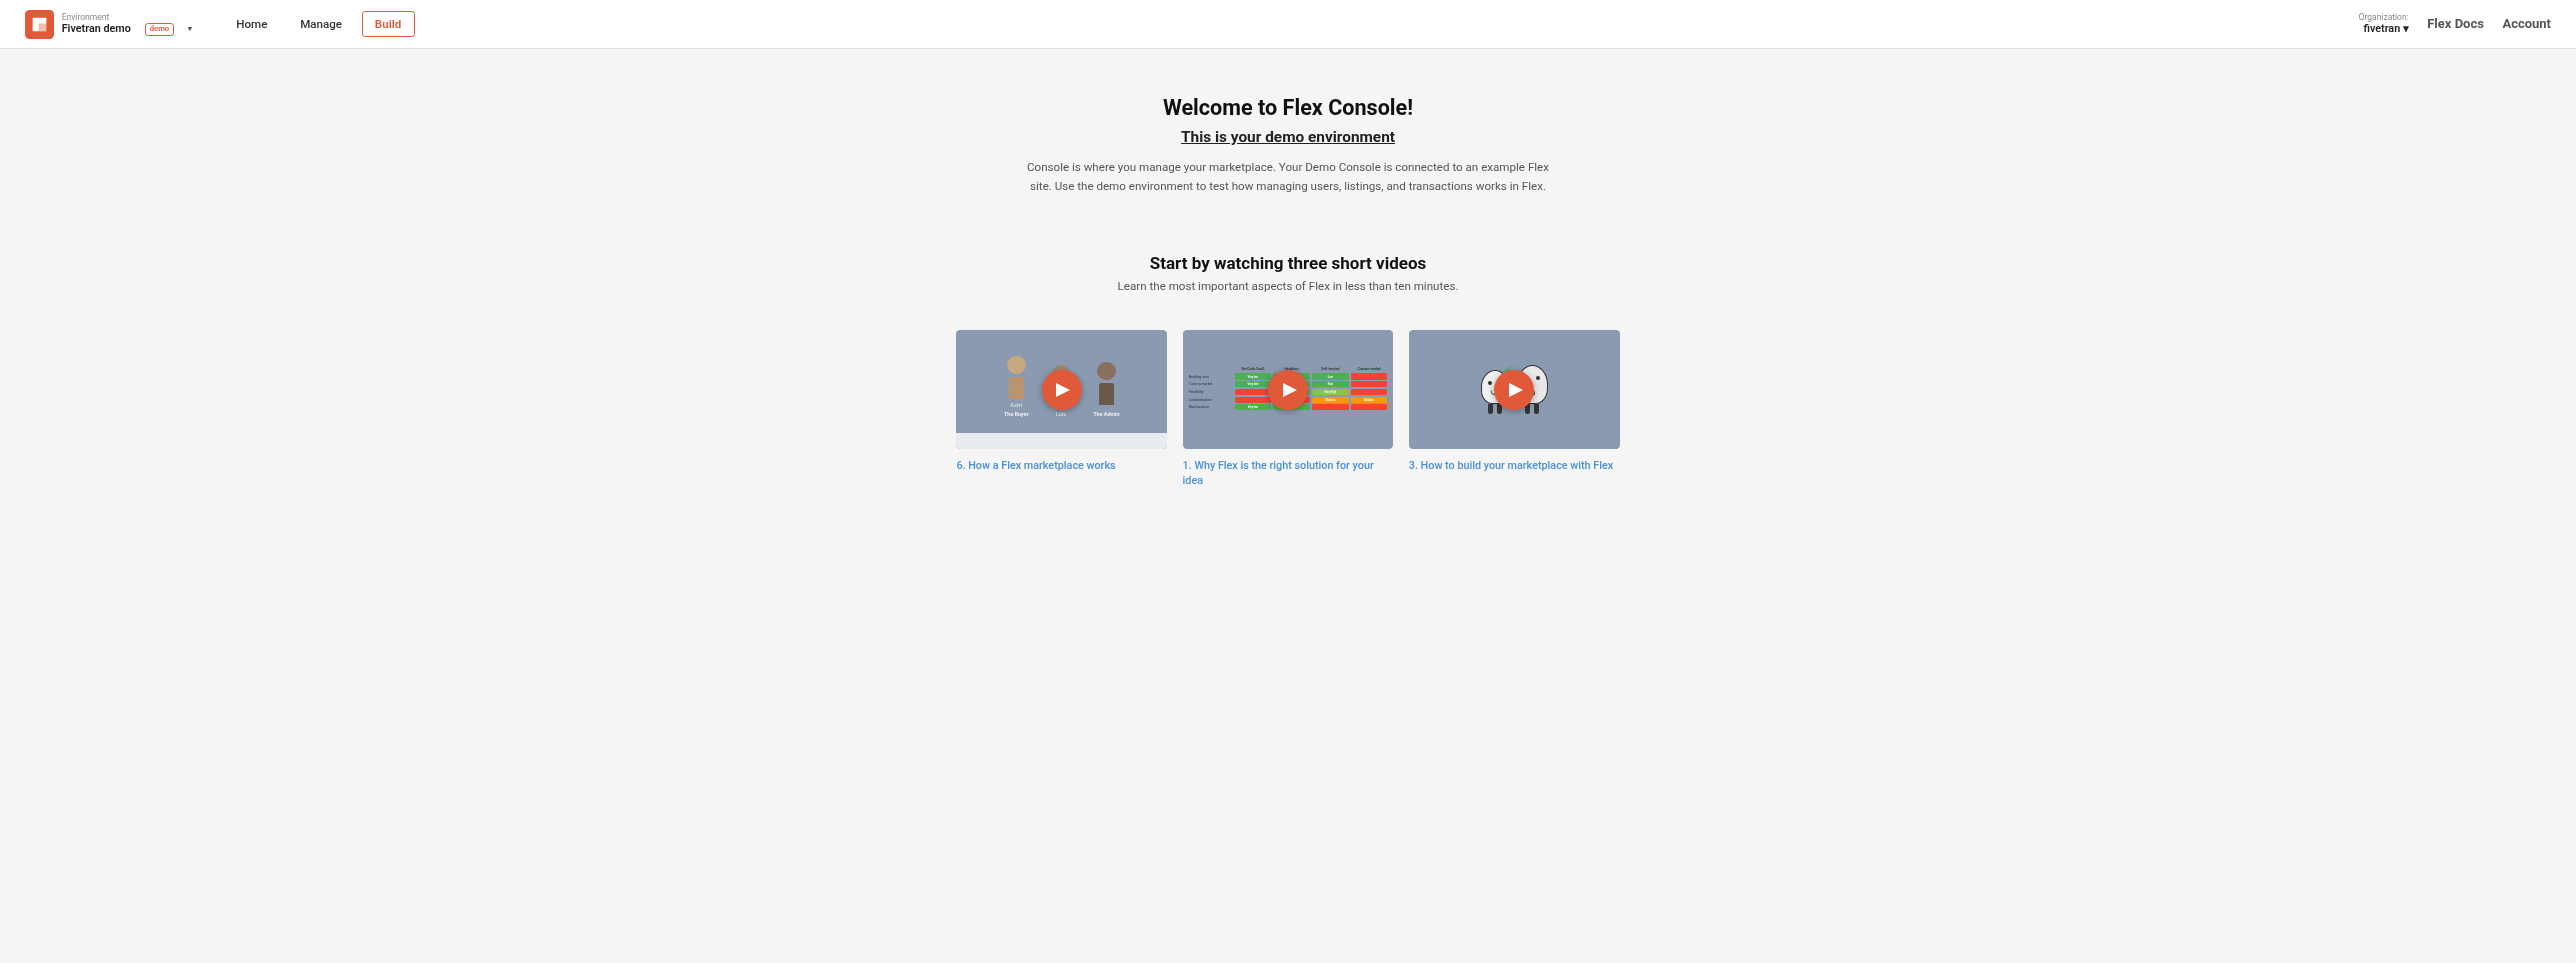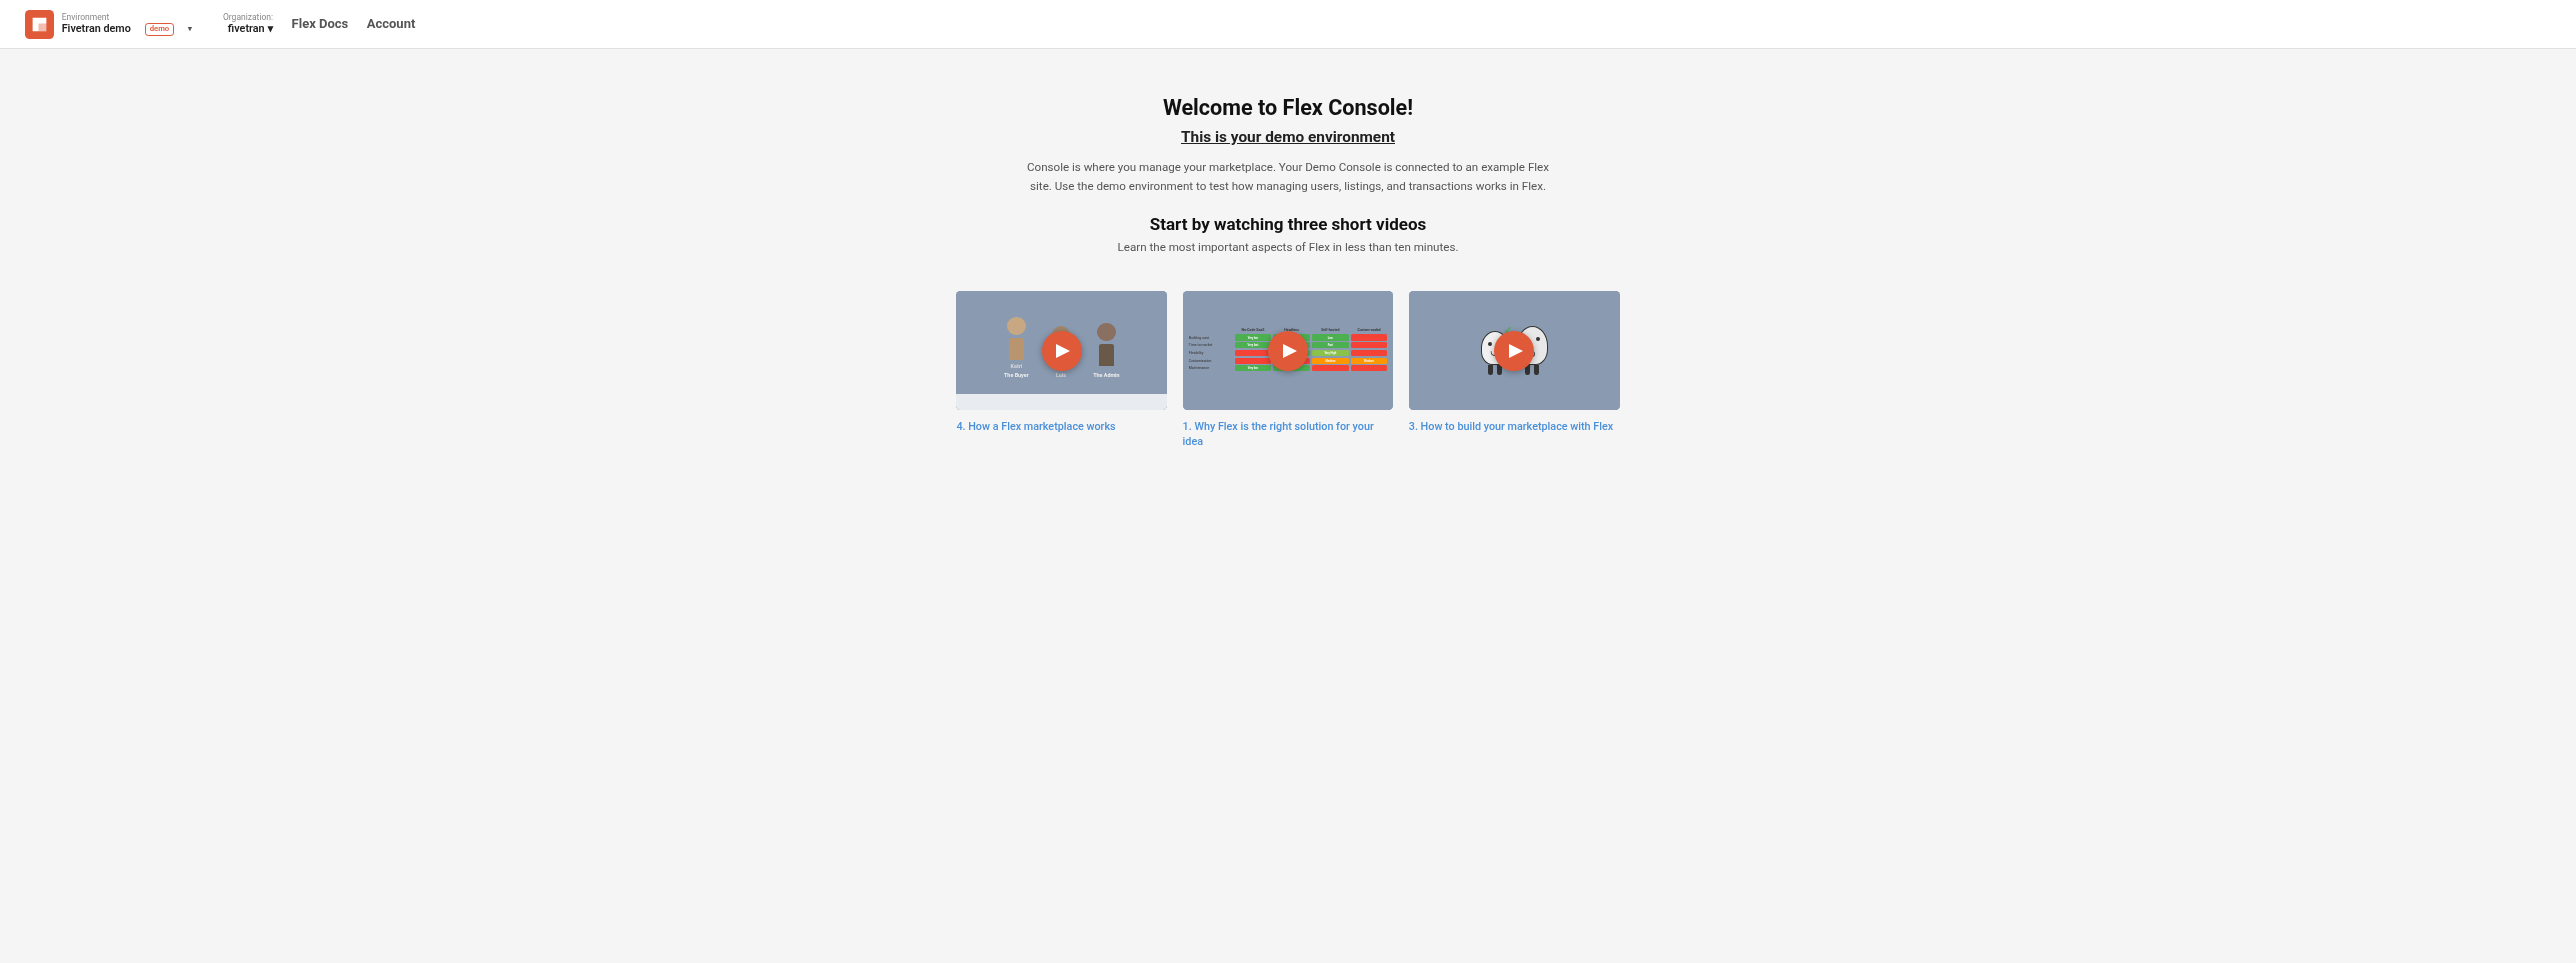--- a/index.html
+++ b/index.html
@@ -149,21 +149,21 @@
       color: #222;
       margin-bottom: 12.3px;
       text-decoration: underline;
     }
 
     .description {
       font-size: 11.6px;
       color: #555;
       line-height: 1.6;
       max-width: 524px;
-      margin: 0 auto 19px;
+      margin: 0 auto 58px;
     }
 
     .videos-section-title {
       font-size: 17px;
       font-weight: 700;
       color: #111;
       margin-bottom: 6.2px;
     }
 
     .videos-subtitle {
@@ -449,20 +449,25 @@
     <div class="env-label">
       <span class="env-title">Environment</span>
       <div class="env-name-row">
         <span>Fivetran demo</span>
         <span class="demo-badge">demo</span>
         <span class="chevron-down">▾</span>
       </div>
     </div>
   </div>
 
+  <nav>
+    <a class="nav-item">Home</a>
+    <a class="nav-item">Manage</a>
+    <a class="nav-item active">Build</a>
+  </nav>
 
   <div class="header-right">
     <div class="org-area">
       <span class="org-label">Organization:</span>
       <div class="org-name-row">
         <span>fivetran</span>
         <span>▾</span>
       </div>
     </div>
     <span class="flex-docs-link">Flex Docs</span>
@@ -501,21 +506,21 @@
               <div class="figure-label" style="font-size:5.4px; color:#ddd; font-weight:600;"></div>
               <div class="figure-name" style="font-size:5.4px; color:#eee; font-weight:700;">The Admin</div>
             </div>
           </div>
           <div class="thumb1-bottom"></div>
         </div>
         <div class="play-button">
           <div class="play-triangle"></div>
         </div>
       </div>
-      <a class="video-link">4. How a Flex marketplace works</a>
+      <a class="video-link">6. How a Flex marketplace works</a>
     </div>
 
     <div class="video-card">
       <div class="video-thumbnail">
         <div class="thumb2-content">
           <div class="mini-table">
             <div class="mini-table-header">
               <div class="mini-col-label"></div>
               <div class="mini-col">No-Code SaaS</div>
               <div class="mini-col">Headless</div>

